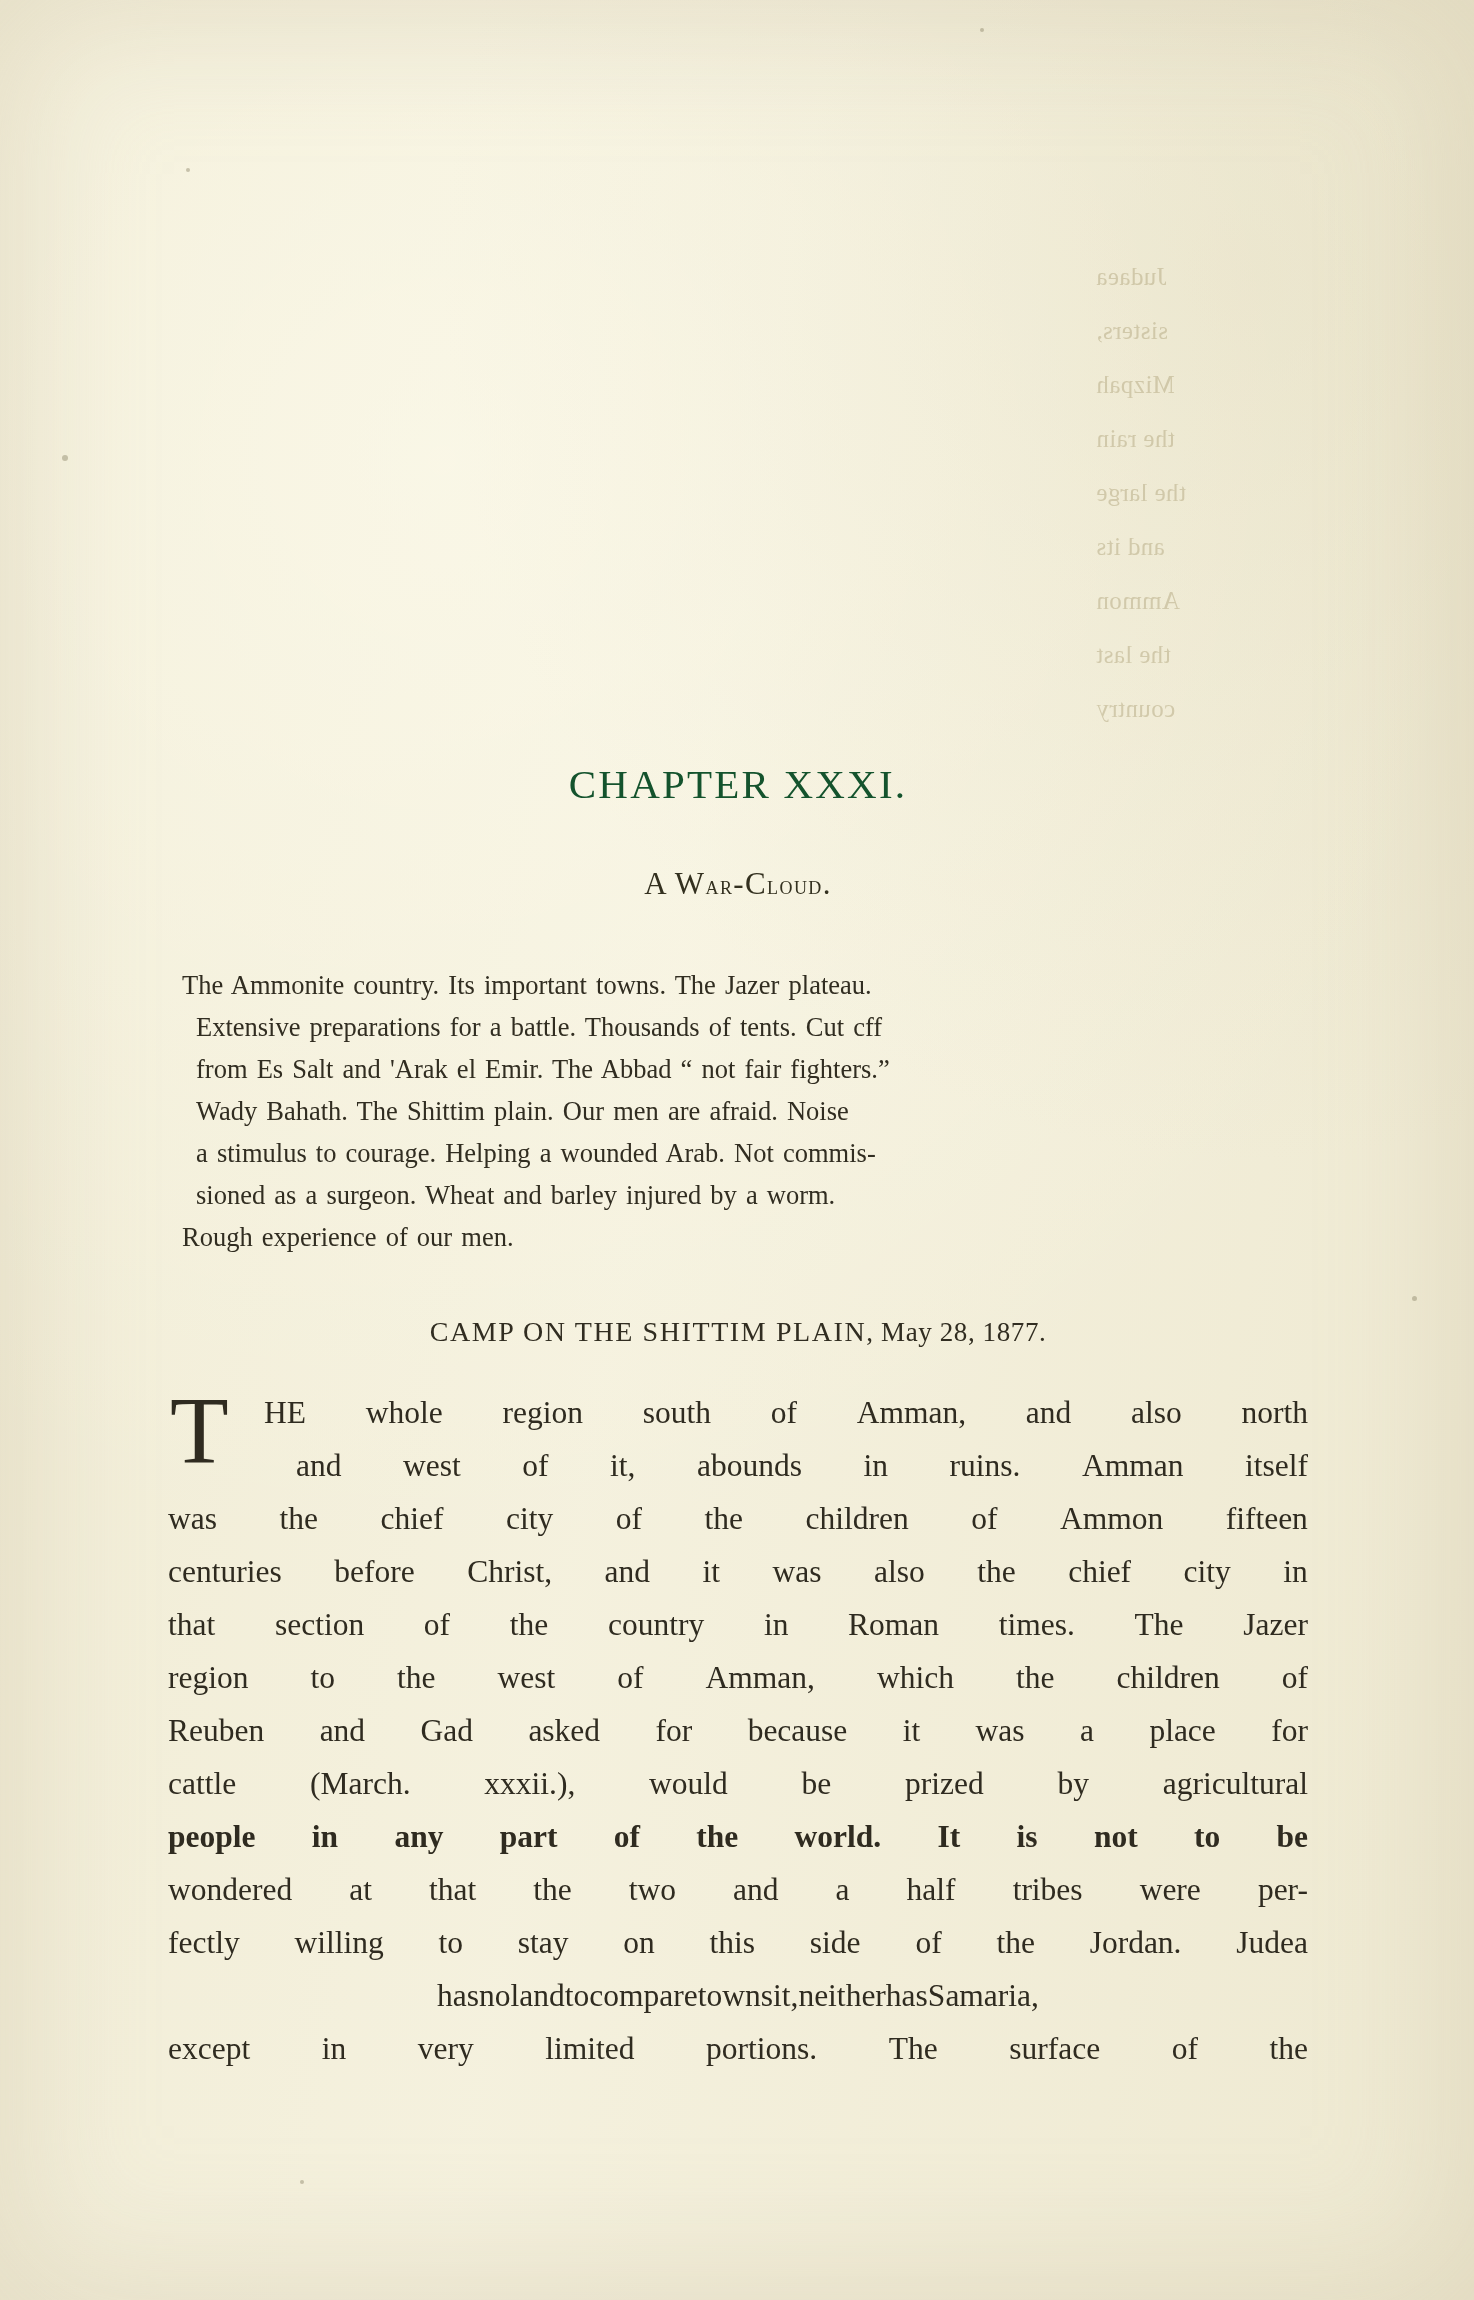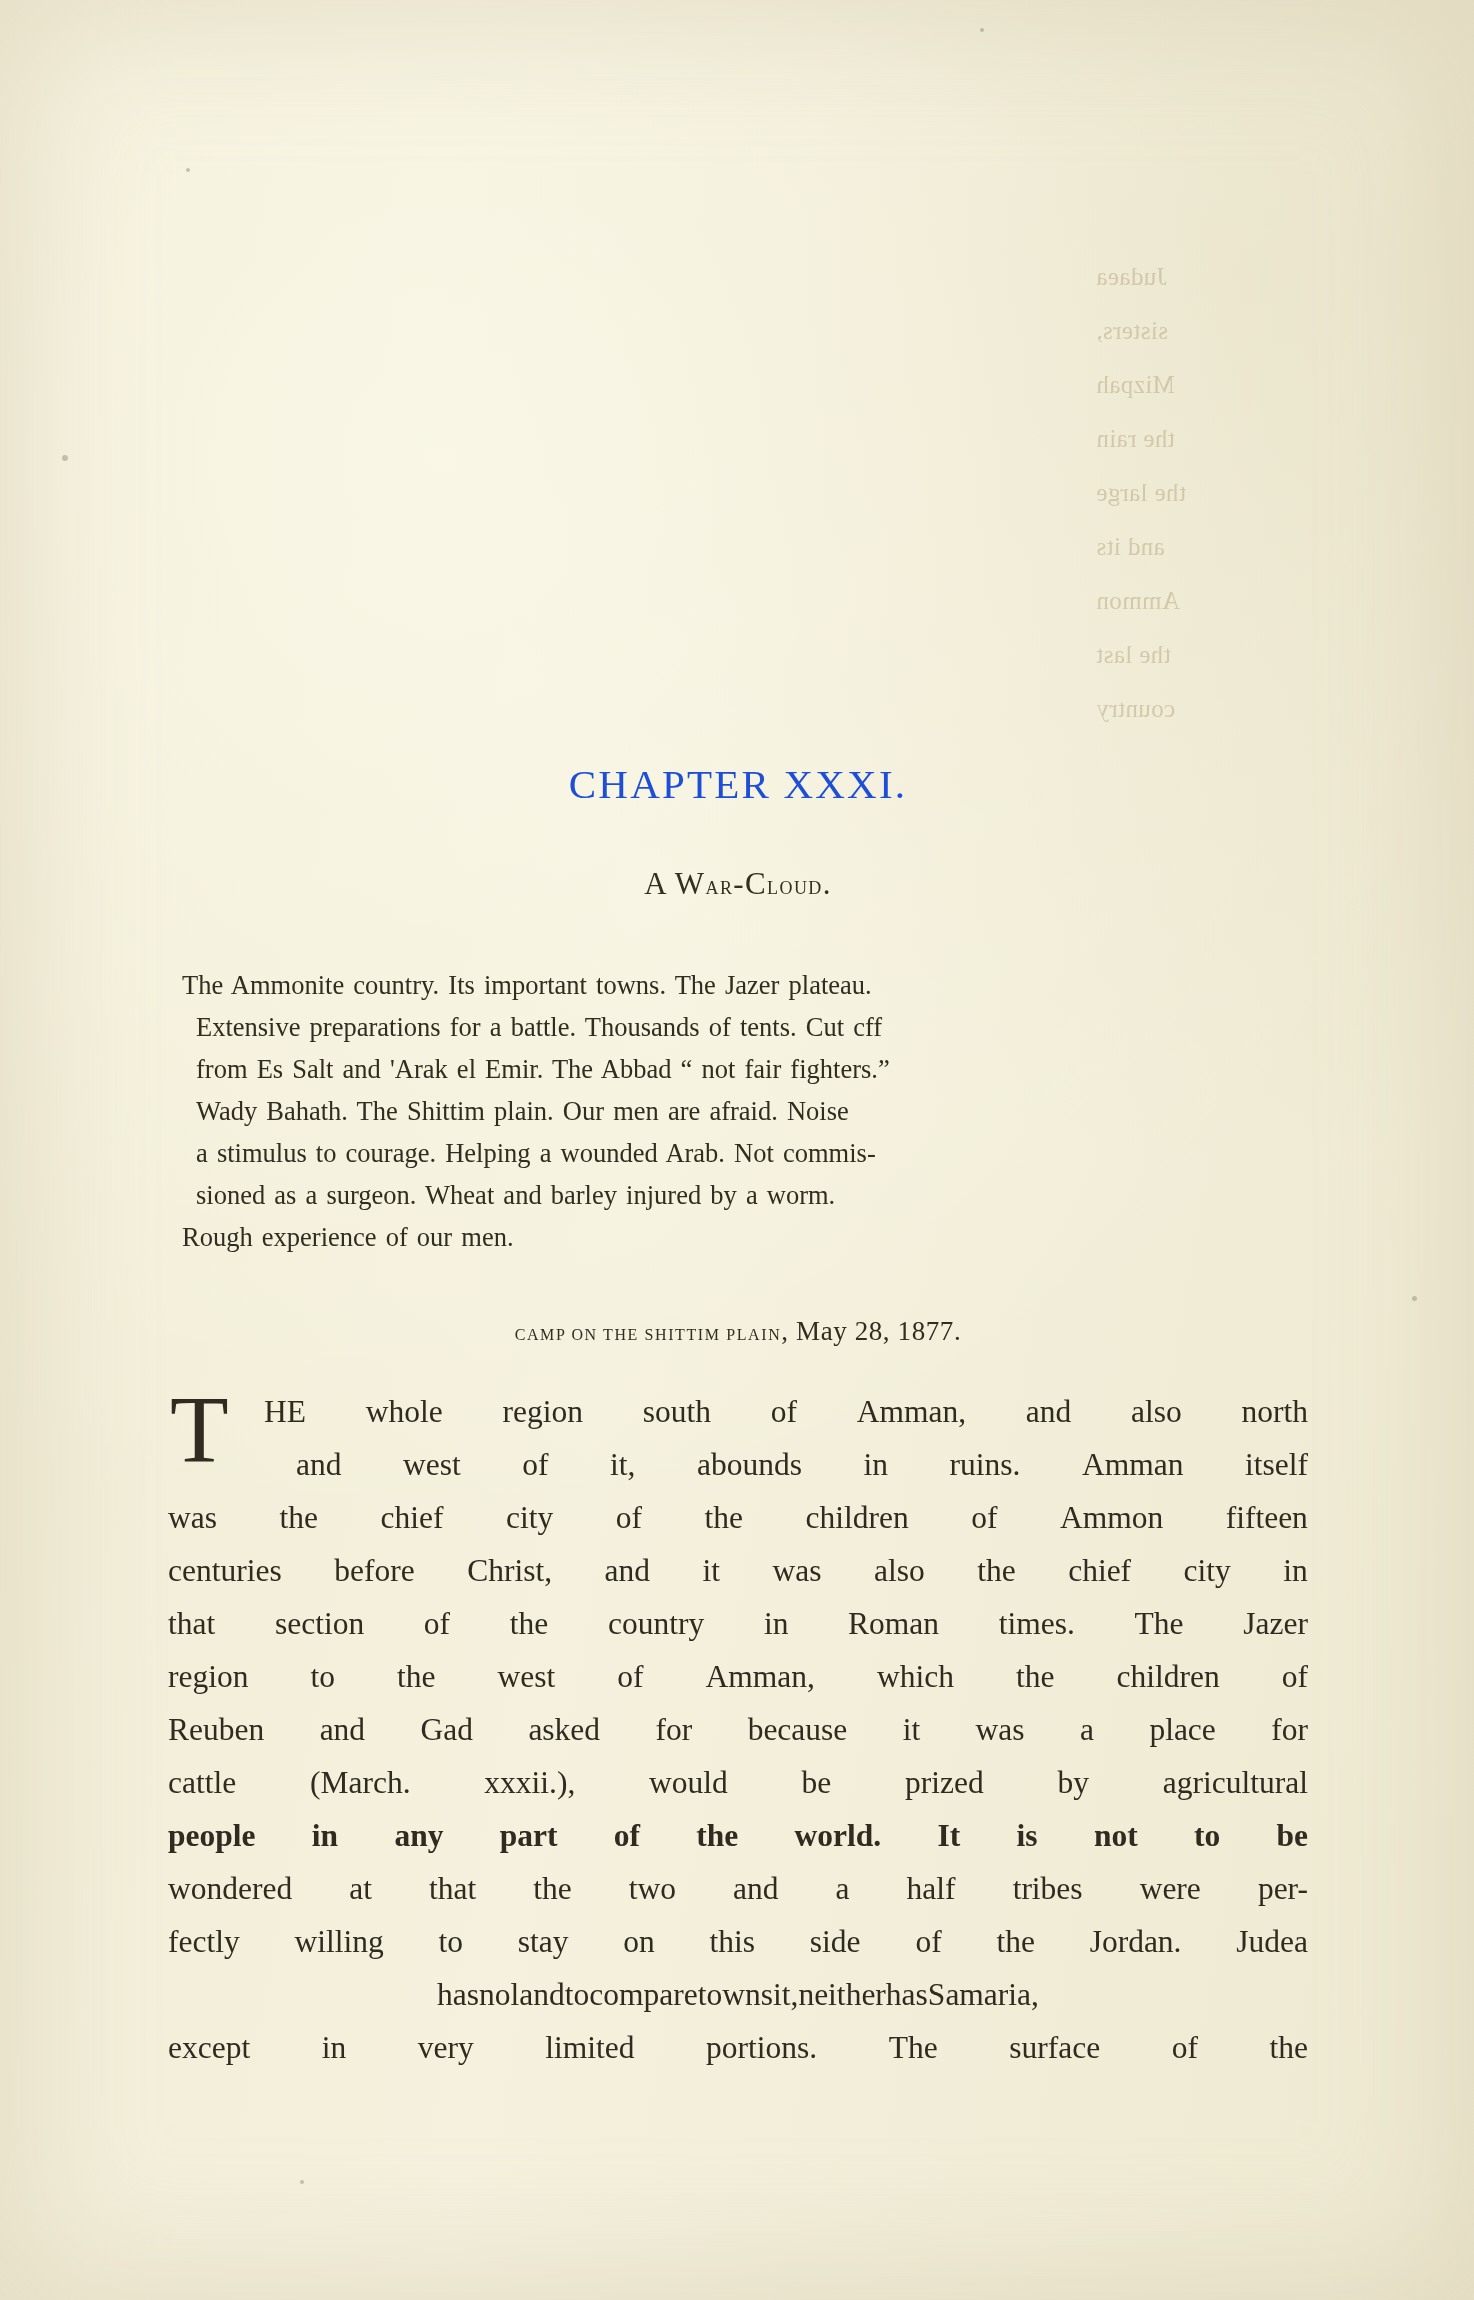--- a/index.html
+++ b/index.html
@@ -64,21 +64,21 @@
     left: 168px;
     top: 0;
     width: 1140px;
   }
 
   .chapter-title {
     margin-top: 760px;
     text-align: center;
     font-size: 41px;
     letter-spacing: 2.2px;
-    color: #1d4ed8;
+    color: #14532d;
   }
   .chapter-subtitle {
     margin-top: 58px;
     text-align: center;
     font-size: 31px;
     letter-spacing: 1.4px;
     color: #33301f;
   }
   .chapter-subtitle .sc {
     font-size: 18px;
@@ -107,21 +107,21 @@
   }
 
   .datum {
     margin-top: 58px;
     text-align: center;
     font-size: 27px;
     letter-spacing: 0.6px;
     color: #312d21;
   }
   .datum .smallcaps {
-    font-size: 16px;
+    font-size: 28px;
     letter-spacing: 1.6px;
     margin-top: 28px;
   }
 
   .body-text {
     margin-top: 38px;
     font-size: 31.5px;
     line-height: 53px;
     color: #2f2b20;
   }

